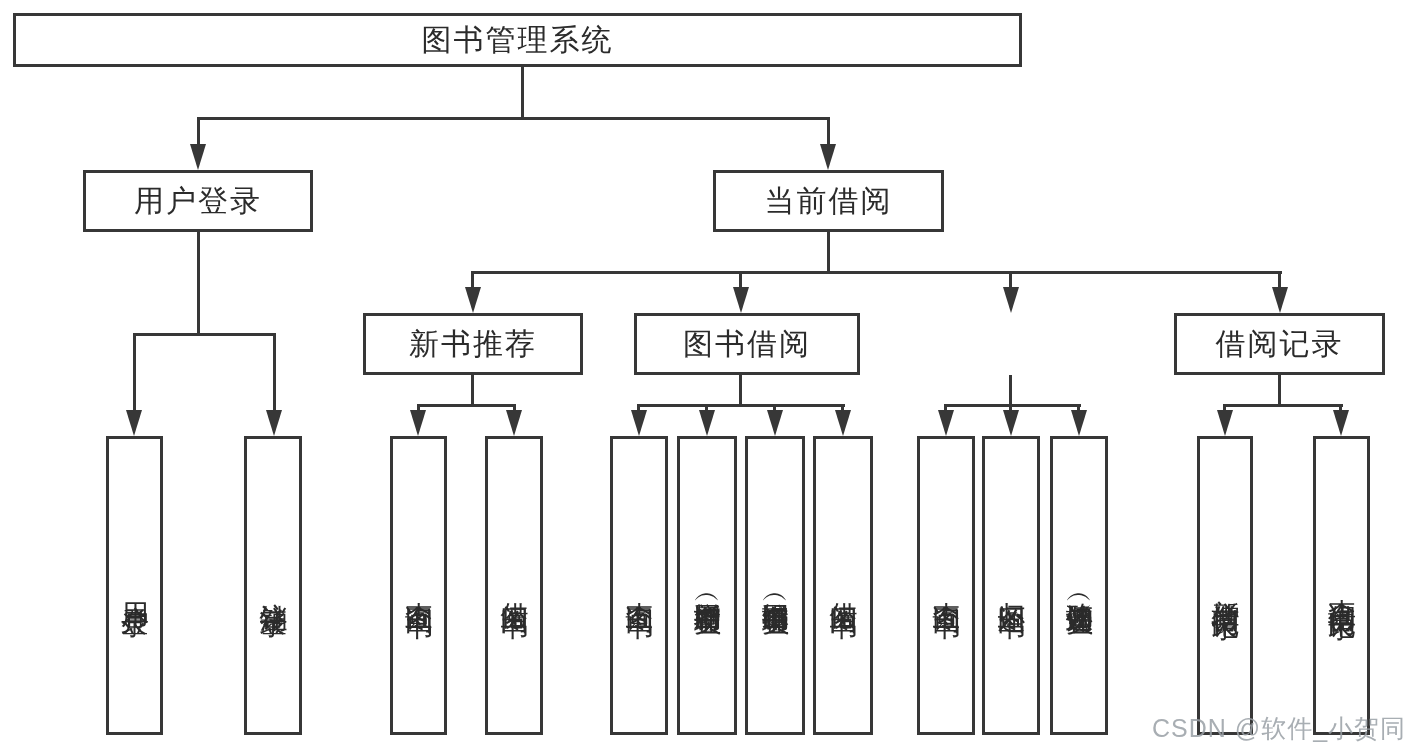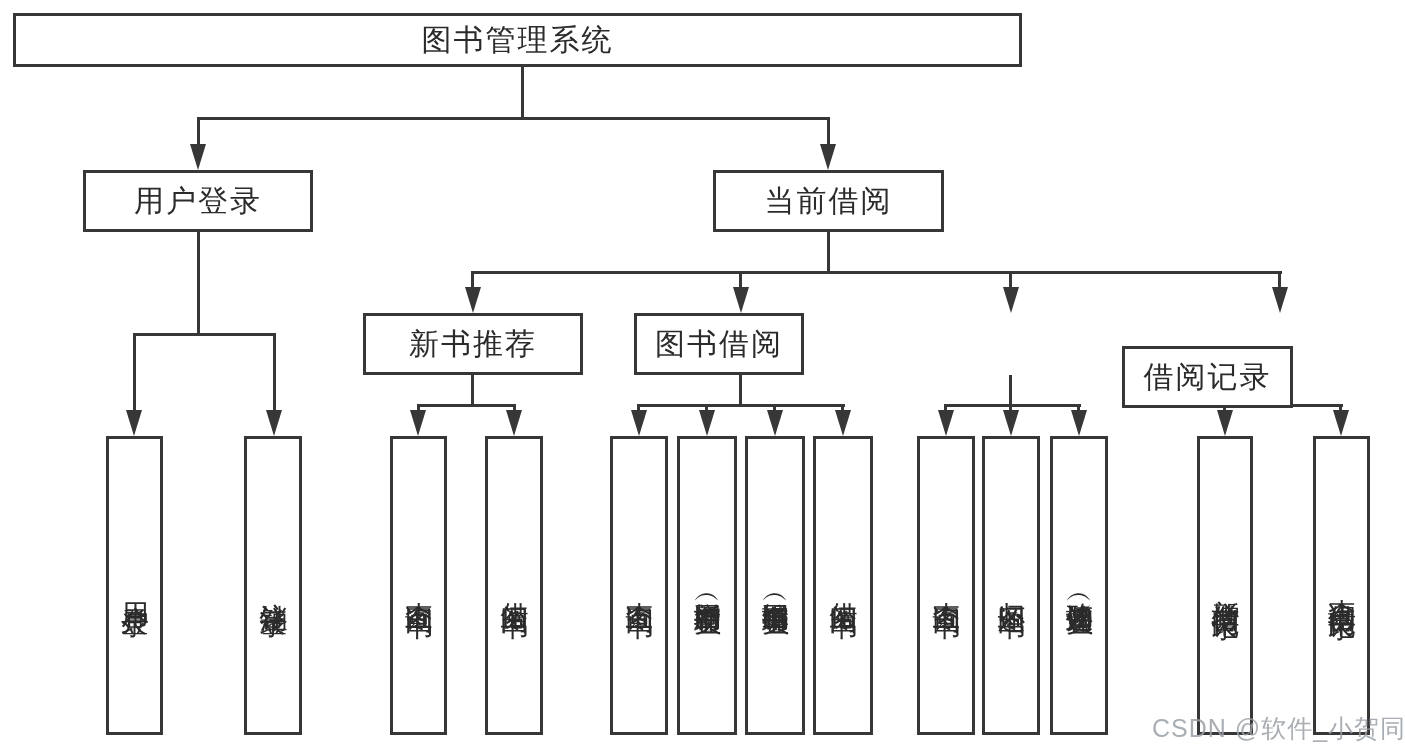--- a/index.html
+++ b/index.html
@@ -45,26 +45,26 @@
   </div>
 
   <div class="box" style="left:713px;top:170px;width:231px;height:62px;">
     <span class="hlabel">当前借阅</span>
   </div>
 
   <div class="box" style="left:363px;top:313px;width:220px;height:62px;">
     <span class="hlabel">新书推荐</span>
   </div>
 
-  <div class="box" style="left:634px;top:313px;width:170px;height:62px;">
+  <div class="box" style="left:634px;top:313px;width:226px;height:62px;">
     <span class="hlabel">图书借阅</span>
   </div>
 
 
-  <div class="box" style="left:1122px;top:313px;width:171px;height:62px;margin-top:33px;">
+  <div class="box" style="left:1174px;top:313px;width:211px;height:62px;">
     <span class="hlabel">借阅记录</span>
   </div>
 
   <div class="box" style="left:106px;top:436px;width:57px;height:299px;">
     <span class="vtext">用户登录</span>
   </div>
   <div class="box" style="left:244px;top:436px;width:58px;height:299px;">
     <span class="vtext">注销登录</span>
   </div>
 

